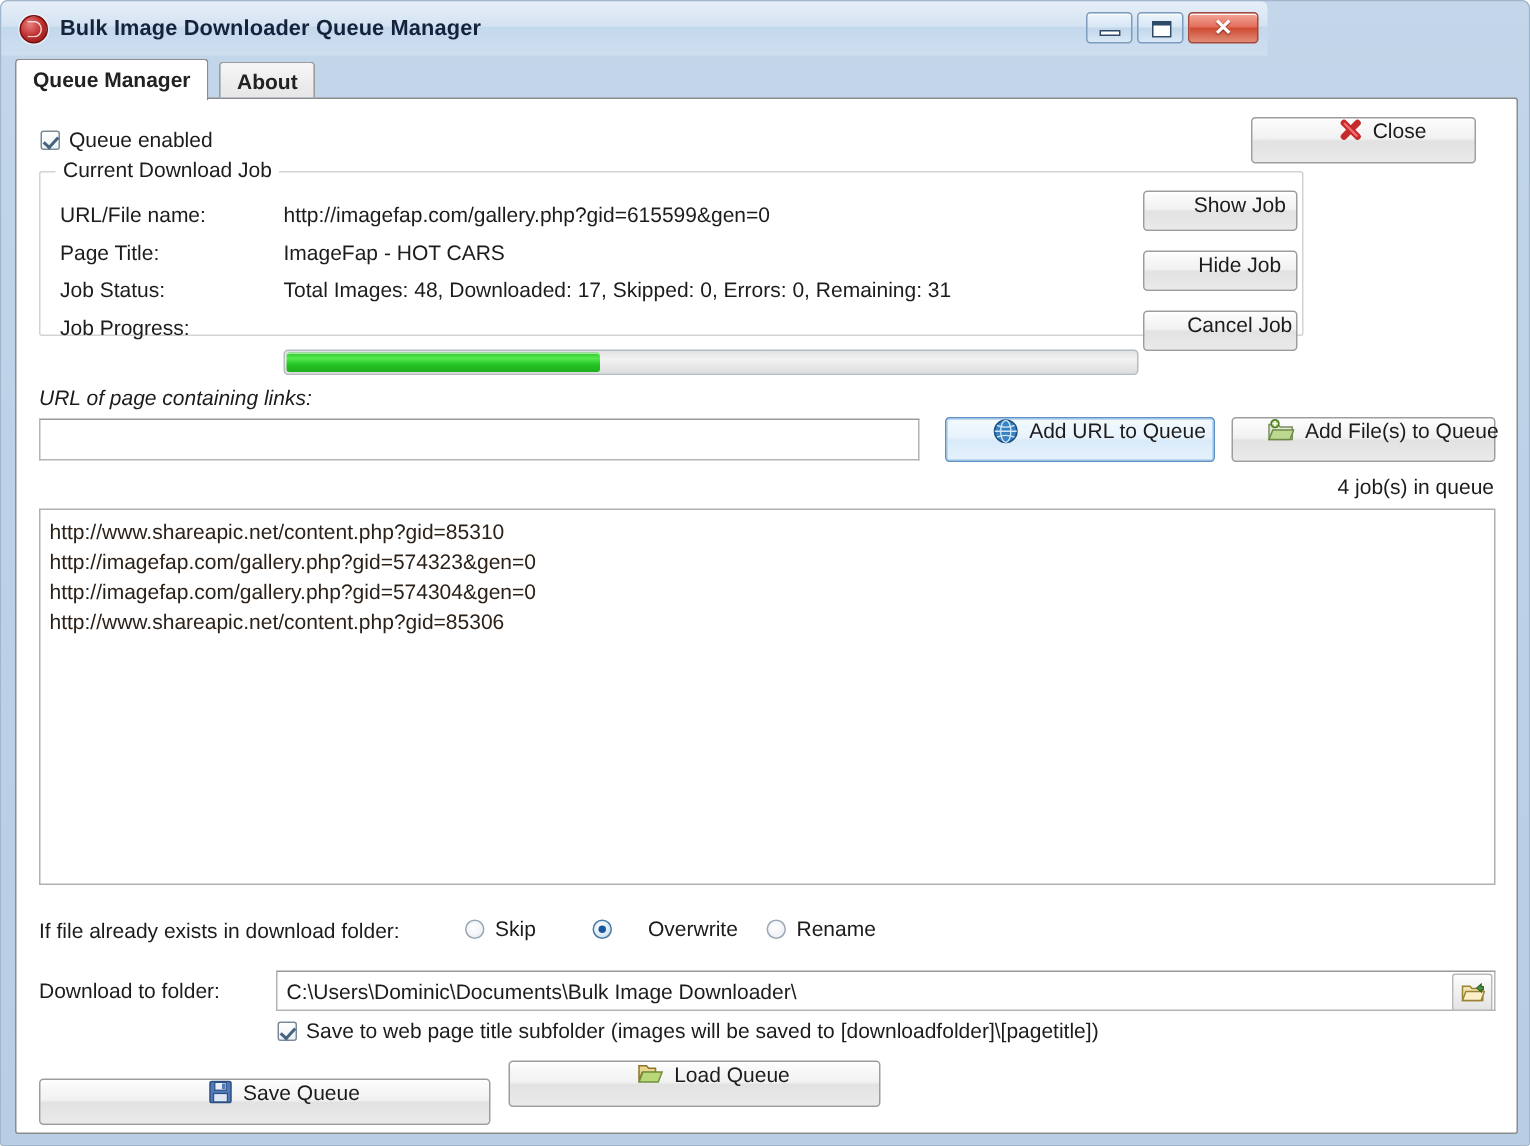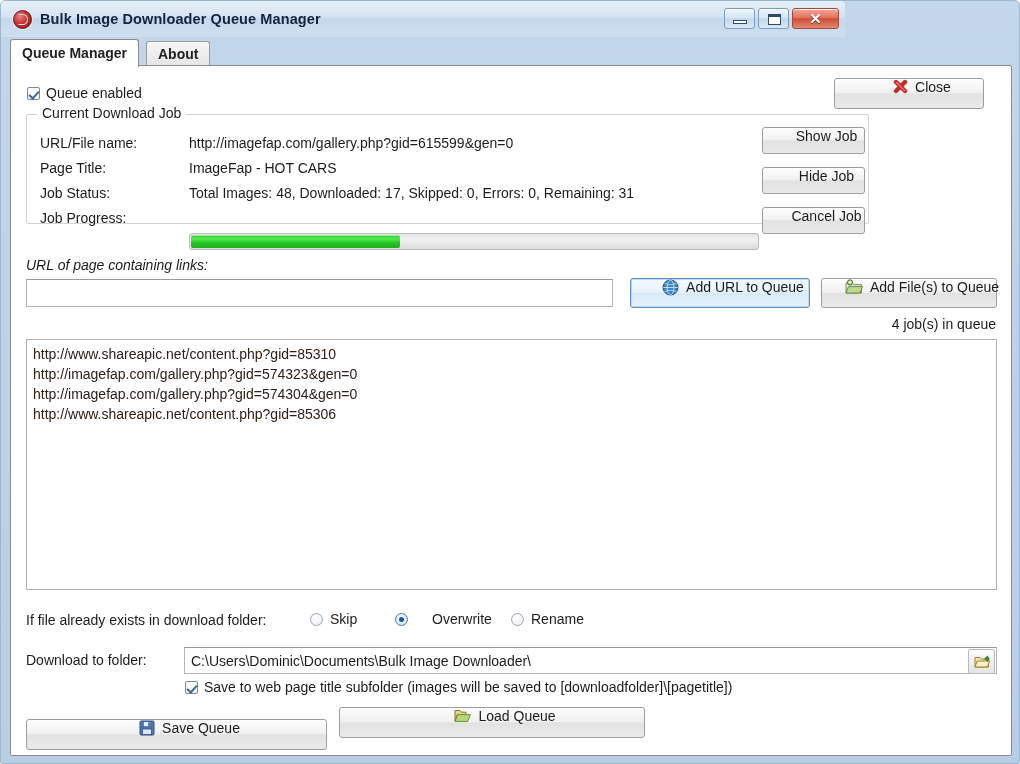--- a/index.html
+++ b/index.html
@@ -460,21 +460,21 @@
     <div class="btn" style="position:absolute;left:15px;top:641px;width:301px;height:31px;margin-top:12px;">
       <svg class="ico" width="16" height="16" viewBox="0 0 16 16">
         <rect x="1" y="1" width="14" height="14" rx="1.2" fill="#4f79b8" stroke="#2d4e83" stroke-width="1"></rect>
         <rect x="4.2" y="1.6" width="7.6" height="5.2" fill="#e8eef7" stroke="#2d4e83" stroke-width=".8"></rect>
         <rect x="9" y="2.4" width="2" height="3.6" fill="#4f79b8"></rect>
         <rect x="3.4" y="9" width="9.2" height="5.6" fill="#dde6f3" stroke="#2d4e83" stroke-width=".8"></rect>
       </svg>
       <span>Save Queue</span>
     </div>
 
-    <div class="btn" style="position:absolute;left:328px;top:641px;width:306px;height:31px;">
+    <div class="btn" style="position:absolute;left:328px;top:641px;width:248px;height:31px;">
       <svg class="ico" width="17" height="15" viewBox="0 0 17 15">
         <path d="M1 2.5 L6 2.5 L7.4 4.2 L12 4.2 L12 7 L3 7 L1 13 Z" fill="#e9d68c" stroke="#8c7429" stroke-width="1"></path>
         <path d="M1 13.4 L3.6 6.6 L16.4 6.6 L13.8 13.4 Z" fill="#b9d678" stroke="#6f8f3c" stroke-width="1"></path>
       </svg>
       <span>Load Queue</span>
     </div>
 
   </div>
 </div>
 

